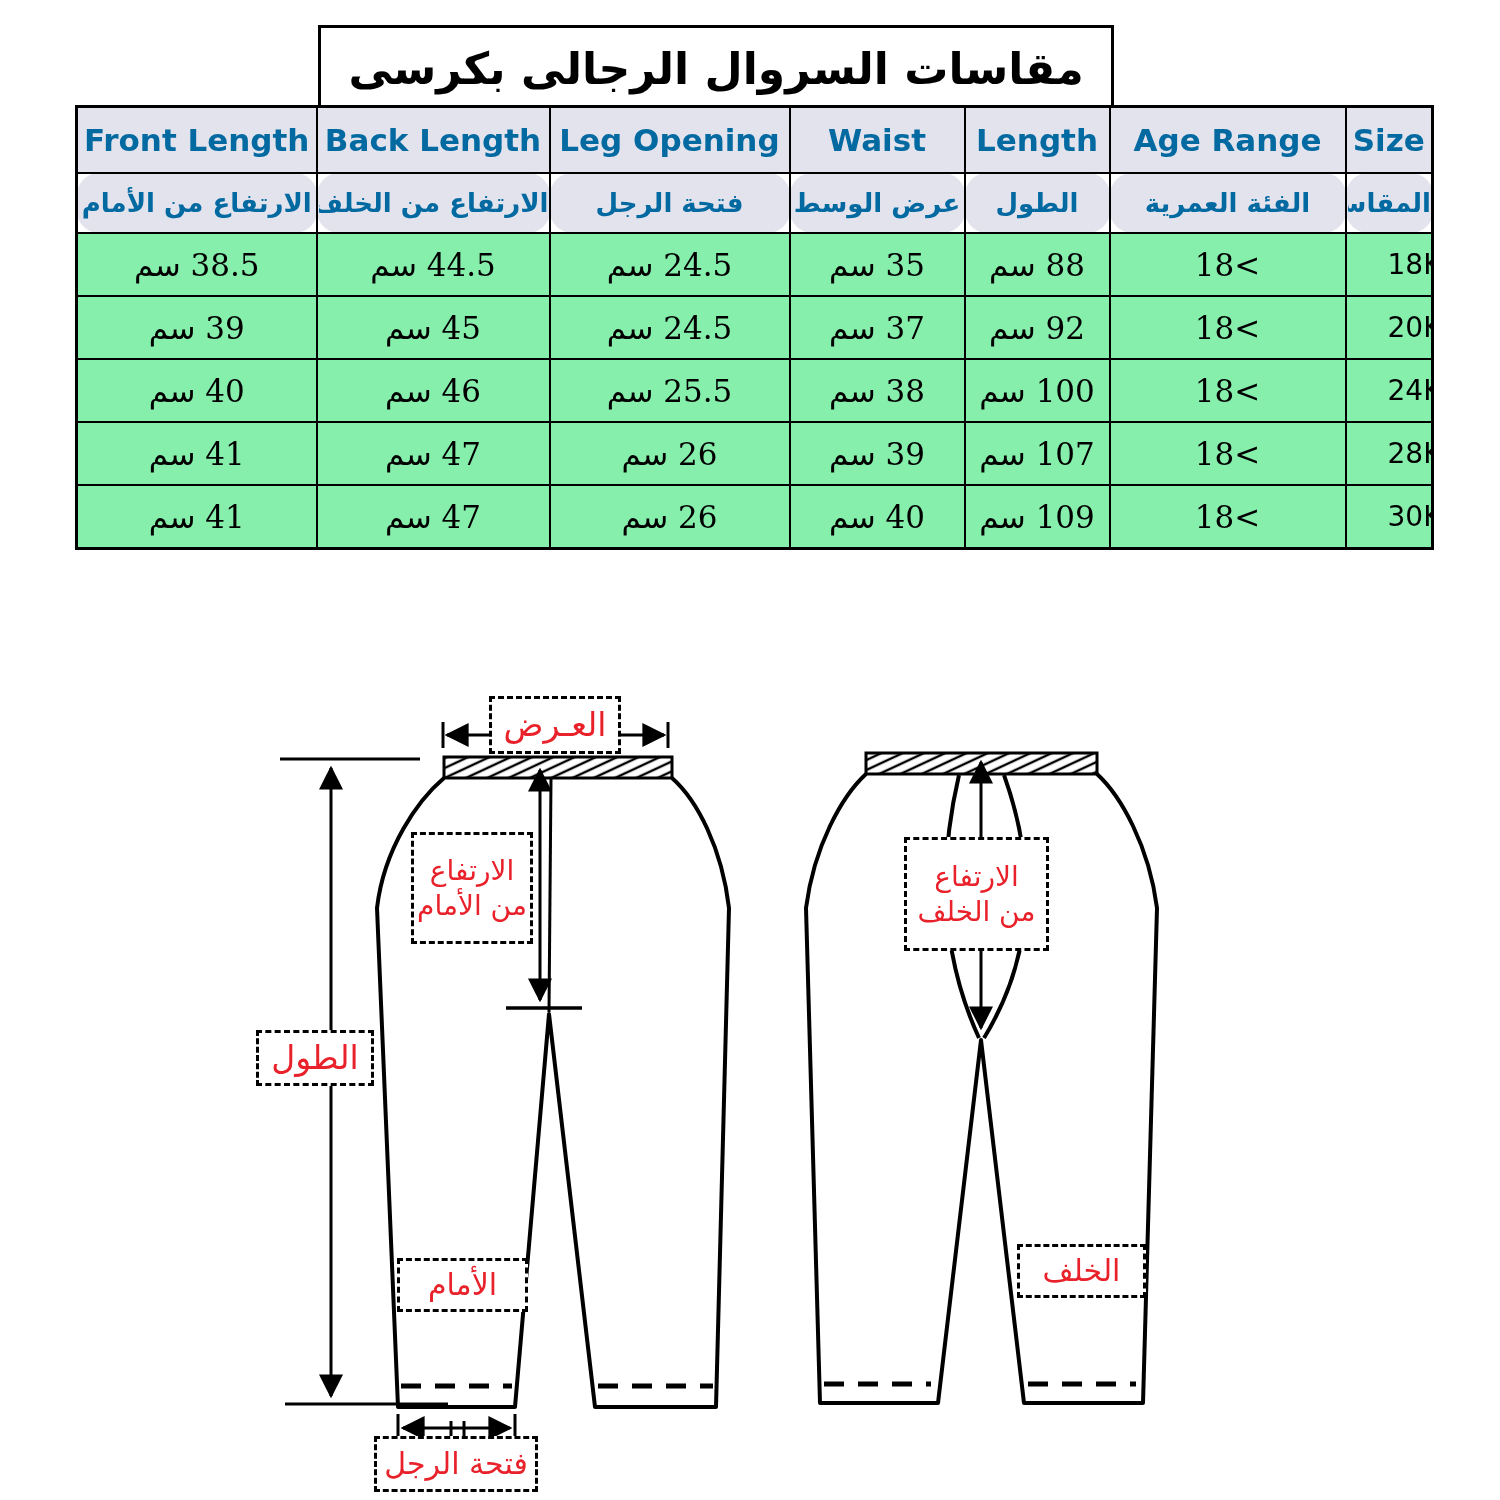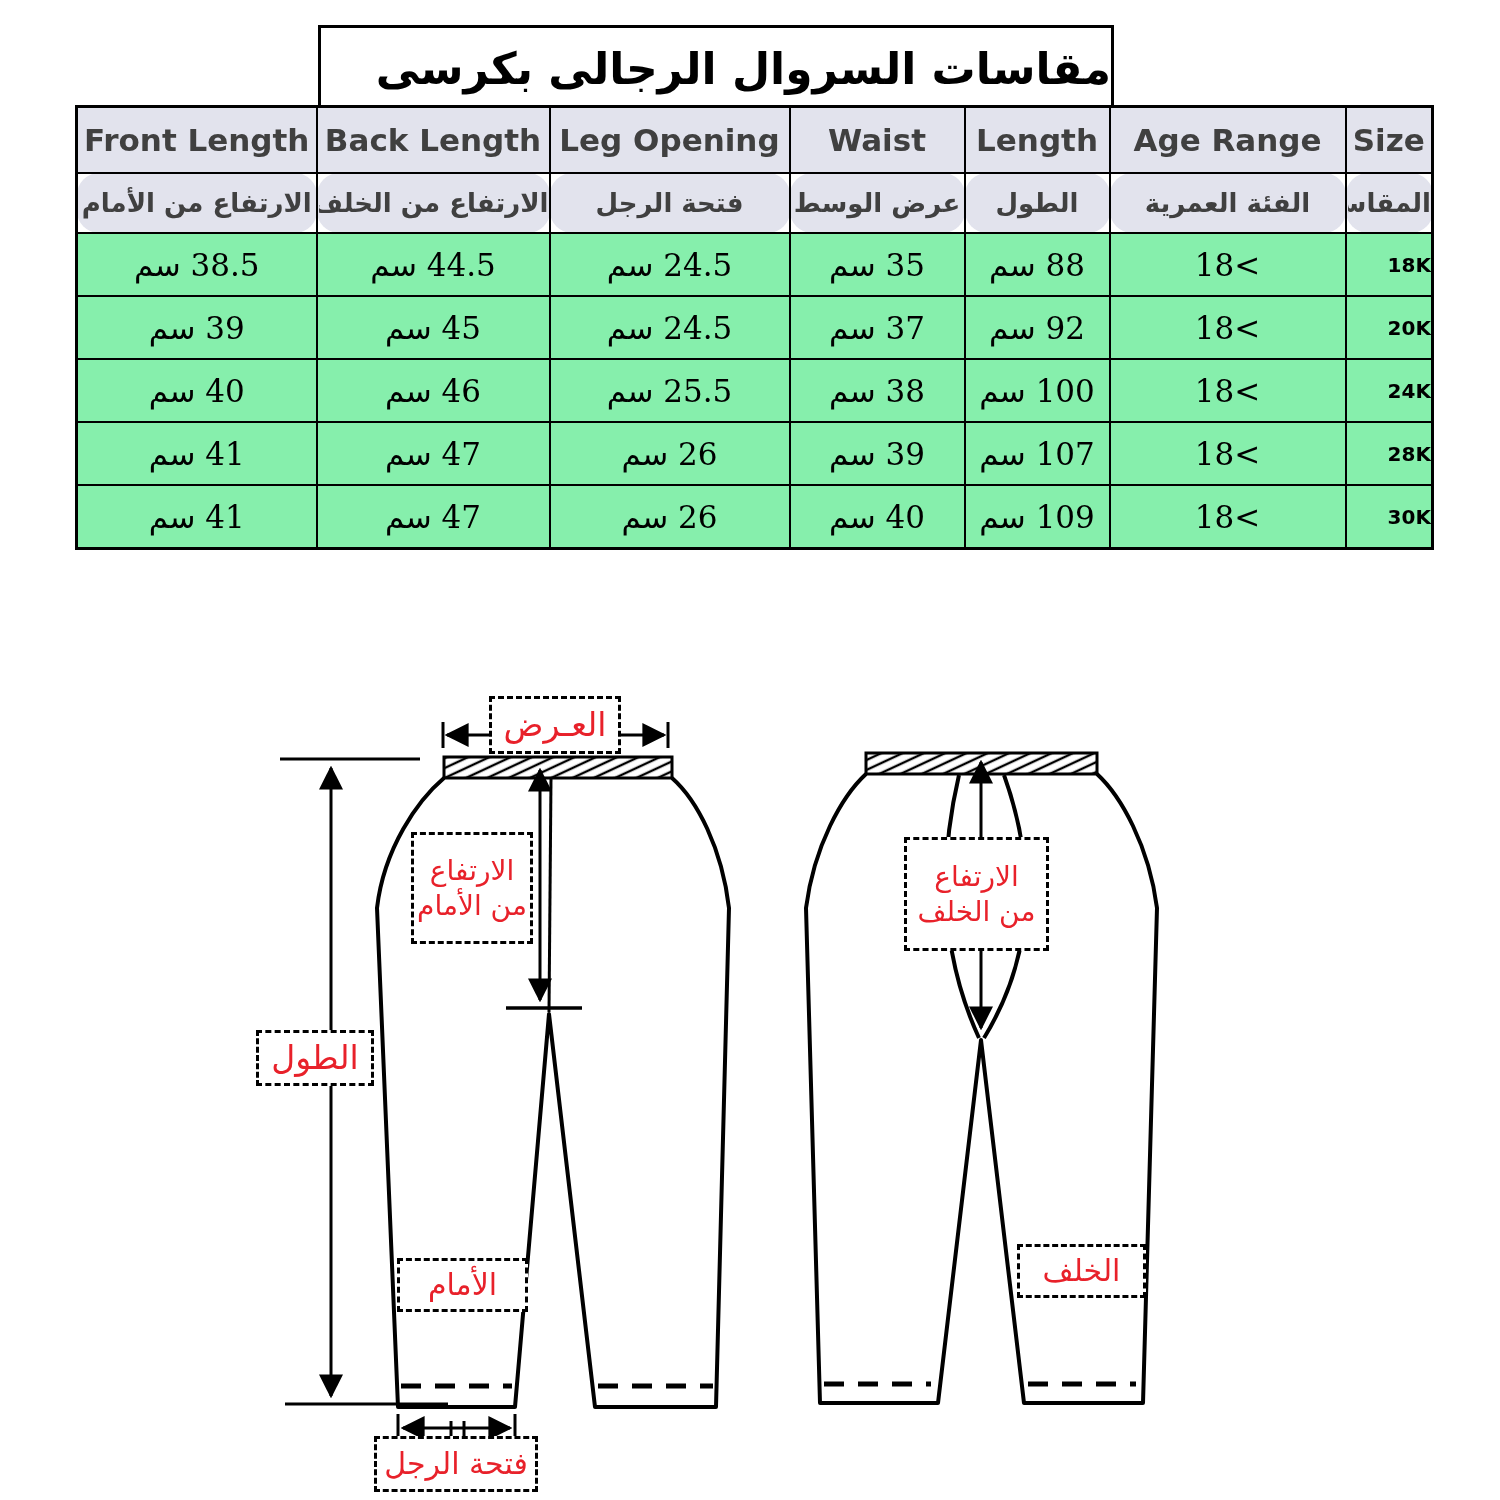--- a/index.html
+++ b/index.html
@@ -5,42 +5,42 @@
   html,body { margin:0; padding:0; background:#ffffff; }
   .page {
     position:relative; width:1500px; height:1500px; background:#ffffff;
     font-family:"DejaVu Sans", sans-serif; overflow:hidden;
   }
 
   
   .title-box {
     position:absolute; left:318px; top:25px; width:790px; height:80px;
     border:3px solid #000; background:#fff;
-    display:flex; align-items:center; 
+    display:flex; align-items:center; justify-content:center;
     font-size:44px; font-weight:bold; color:#000;
   }
 
   
   table.size-table {
     position:absolute; left:75px; top:105px; width:1356px;
     border-collapse:collapse; table-layout:fixed;
     border:3px solid #000;
   }
   .size-table th, .size-table td {
     border:2px solid #000; text-align:center; vertical-align:middle; padding:0;
     overflow:hidden; white-space:nowrap;
   }
-  .size-table thead th { background:#e2e3ed; color:#404040; }
+  .size-table thead th { background:#e2e3ed; color:#0369a1; }
   .size-table tr.hdr-en th { height:64px; font-size:31px; font-weight:bold; font-family:"DejaVu Sans",sans-serif; }
   .size-table tr.hdr-ar th { height:58px; font-size:26px; font-weight:bold;border-radius:22px; }
   .size-table tbody td {
     height:61px; background:#86efac; color:#000;
     font-family:"DejaVu Serif","DejaVu Sans",serif; font-size:31px;
   }
-  .size-table td.c-size { font-family:"DejaVu Sans",sans-serif; font-weight:bold; font-size:20px;padding-left:41px; }
+  .size-table td.c-size { font-family:"DejaVu Sans",sans-serif; font-weight:normal; font-size:28px;padding-left:41px; }
   col.w1{width:240px} col.w2{width:233px} col.w3{width:240px} col.w4{width:175px}
   col.w5{width:145px} col.w6{width:236px} col.w7{width:87px}
 
   
   .diagram { position:absolute; left:0; top:680px; width:1500px; height:820px; }
   .diagram svg { position:absolute; left:0; top:0; }
   .dlabel {
     position:absolute; background:#ffffff; border:3px dashed #000;
     color:#e8212a; font-weight:normal; text-align:left;
     display:flex; flex-direction:column; align-items:center; justify-content:center;

